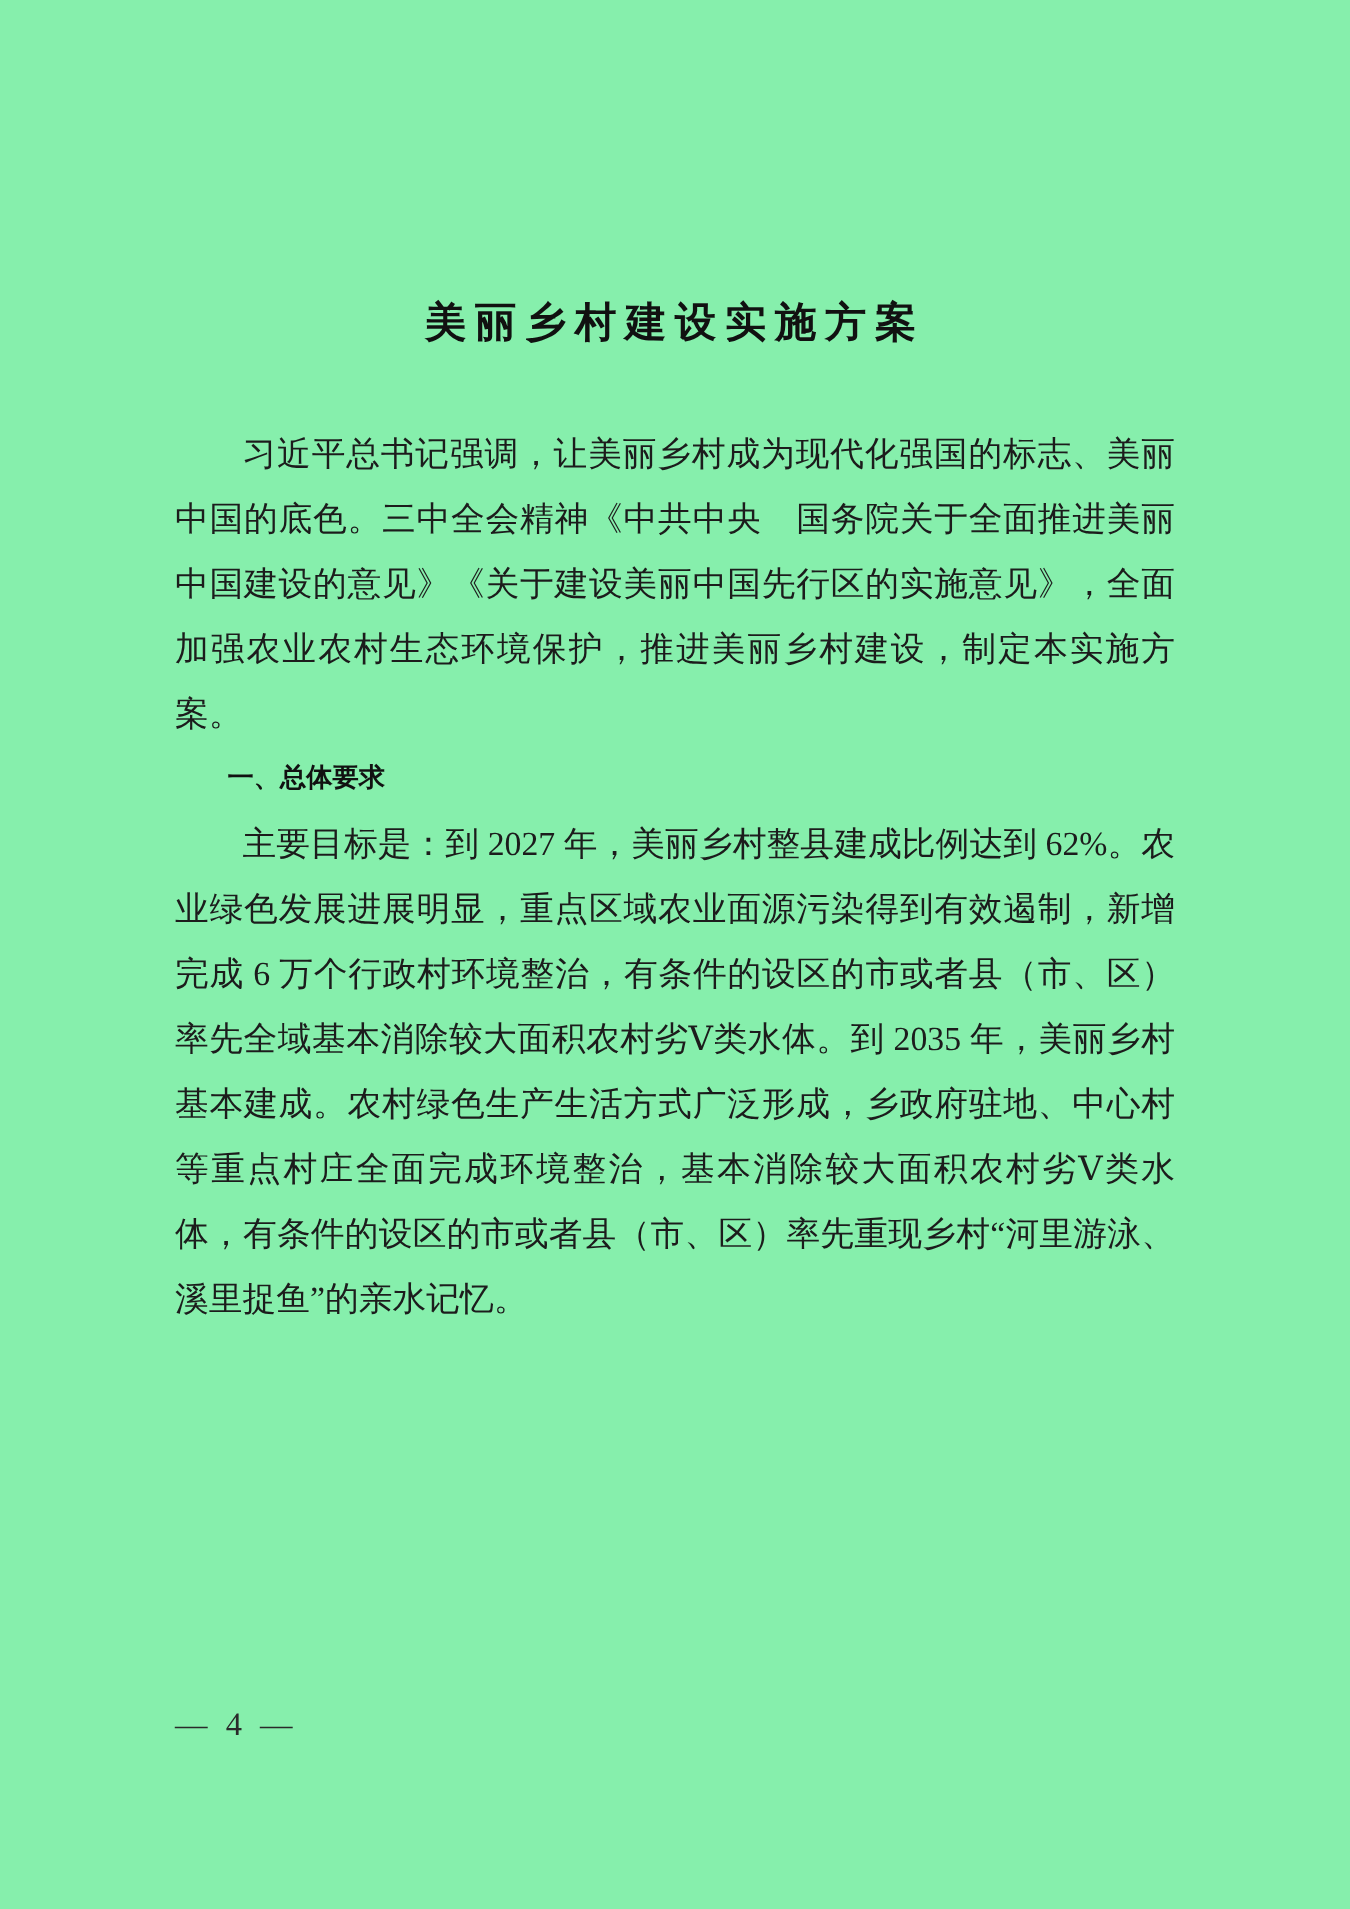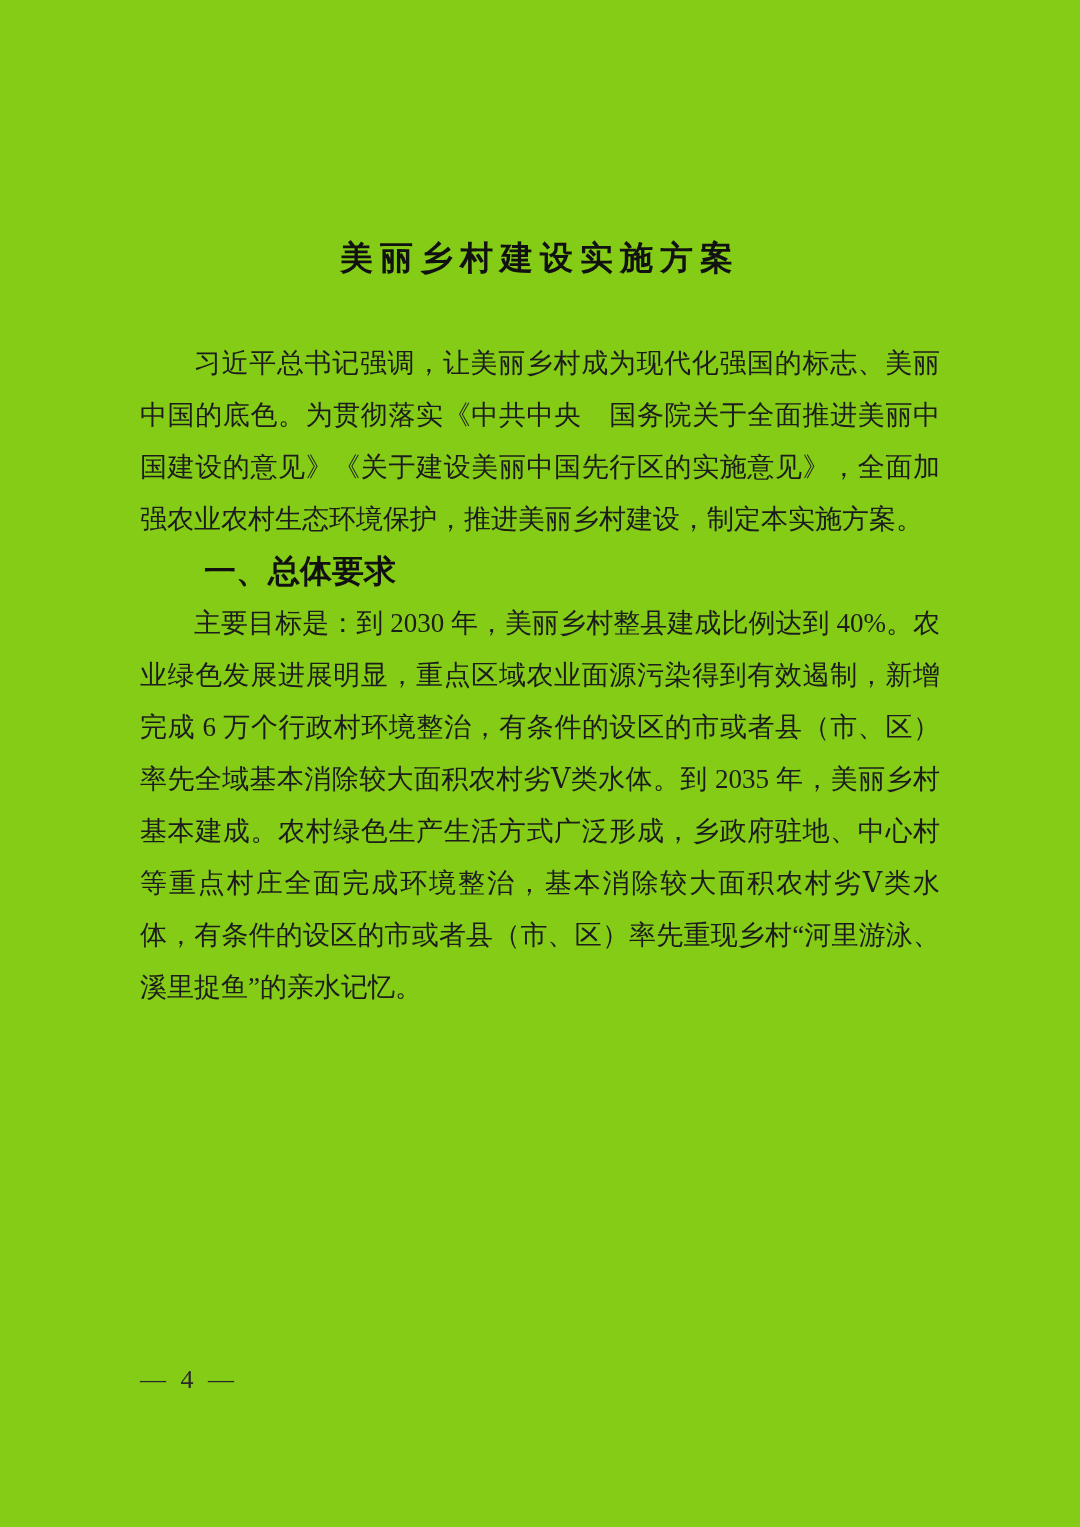--- a/index.html
+++ b/index.html
@@ -5,21 +5,21 @@
   html, body {
     margin: 0;
     padding: 0;
     background: #f4f3f0;
   }
   .page {
     position: relative;
     width: 1080px;
     height: 1527px;
     margin: 0 auto;
-    background: #84cc16;
+    background: #86efac;
     overflow: hidden;
     box-sizing: border-box;
   }
   .doc-title {
     margin: 0;
     padding-top: 236px;
     text-align: center;
     font-family: "Liberation Sans", "DejaVu Sans", sans-serif;
     font-weight: 700;
     font-size: 33px;
@@ -37,21 +37,21 @@
   }
   .para {
     margin: 0;
     text-indent: 2em;
   }
   .section-heading {
     margin: 0;
     text-indent: 2em;
     font-family: "Liberation Sans", "DejaVu Sans", sans-serif;
     font-weight: 700;
-    font-size: 32px;
+    font-size: 21px;
     line-height: 52px;
     color: #111111;
   }
   .page-footer {
     position: absolute;
     left: 140px;
     bottom: 132px;
     font-family: "Liberation Serif", "DejaVu Serif", serif;
     font-size: 26px;
     letter-spacing: 4px;
@@ -60,24 +60,24 @@
 </style>
 </head>
 <body>
 
 <div class="page">
 
   <h1 class="doc-title">美丽乡村建设实施方案</h1>
 
   <div class="doc-body">
 
-    <p class="para">习近平总书记强调，让美丽乡村成为现代化强国的标志、美丽中国的底色。为贯彻落实《中共中央　国务院关于全面推进美丽中国建设的意见》《关于建设美丽中国先行区的实施意见》，全面加强农业农村生态环境保护，推进美丽乡村建设，制定本实施方案。</p>
+    <p class="para">习近平总书记强调，让美丽乡村成为现代化强国的标志、美丽中国的底色。三中全会精神《中共中央　国务院关于全面推进美丽中国建设的意见》《关于建设美丽中国先行区的实施意见》，全面加强农业农村生态环境保护，推进美丽乡村建设，制定本实施方案。</p>
 
     <h2 class="section-heading">一、总体要求</h2>
 
 
-    <p class="para">主要目标是：到 2030 年，美丽乡村整县建成比例达到 40%。农业绿色发展进展明显，重点区域农业面源污染得到有效遏制，新增完成 6 万个行政村环境整治，有条件的设区的市或者县（市、区）率先全域基本消除较大面积农村劣Ⅴ类水体。到 2035 年，美丽乡村基本建成。农村绿色生产生活方式广泛形成，乡政府驻地、中心村等重点村庄全面完成环境整治，基本消除较大面积农村劣Ⅴ类水体，有条件的设区的市或者县（市、区）率先重现乡村“河里游泳、溪里捉鱼”的亲水记忆。</p>
+    <p class="para">主要目标是：到 2027 年，美丽乡村整县建成比例达到 62%。农业绿色发展进展明显，重点区域农业面源污染得到有效遏制，新增完成 6 万个行政村环境整治，有条件的设区的市或者县（市、区）率先全域基本消除较大面积农村劣Ⅴ类水体。到 2035 年，美丽乡村基本建成。农村绿色生产生活方式广泛形成，乡政府驻地、中心村等重点村庄全面完成环境整治，基本消除较大面积农村劣Ⅴ类水体，有条件的设区的市或者县（市、区）率先重现乡村“河里游泳、溪里捉鱼”的亲水记忆。</p>
 
   </div>
 
   <div class="page-footer">— 4 —</div>
 
 </div>
 
 </body></html>

